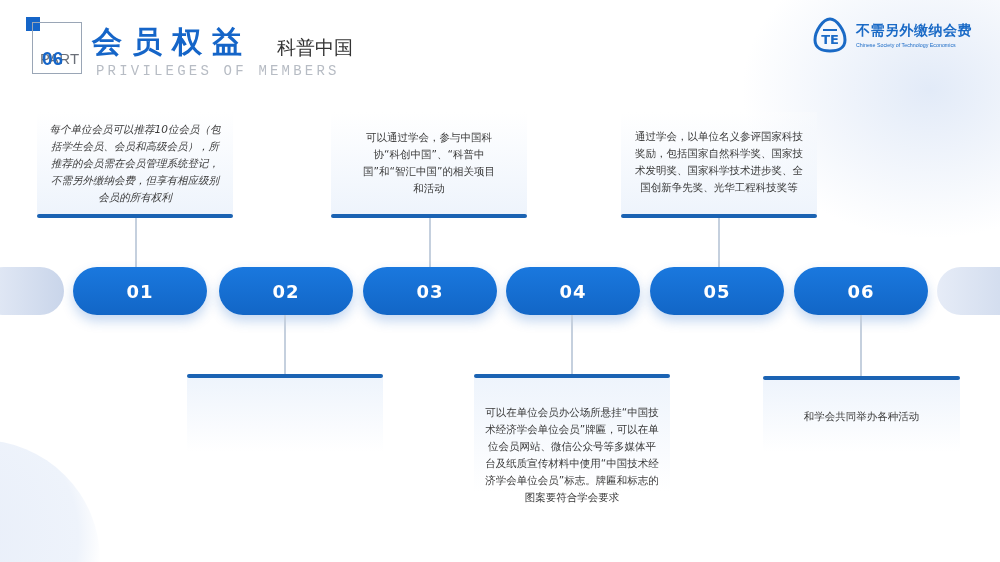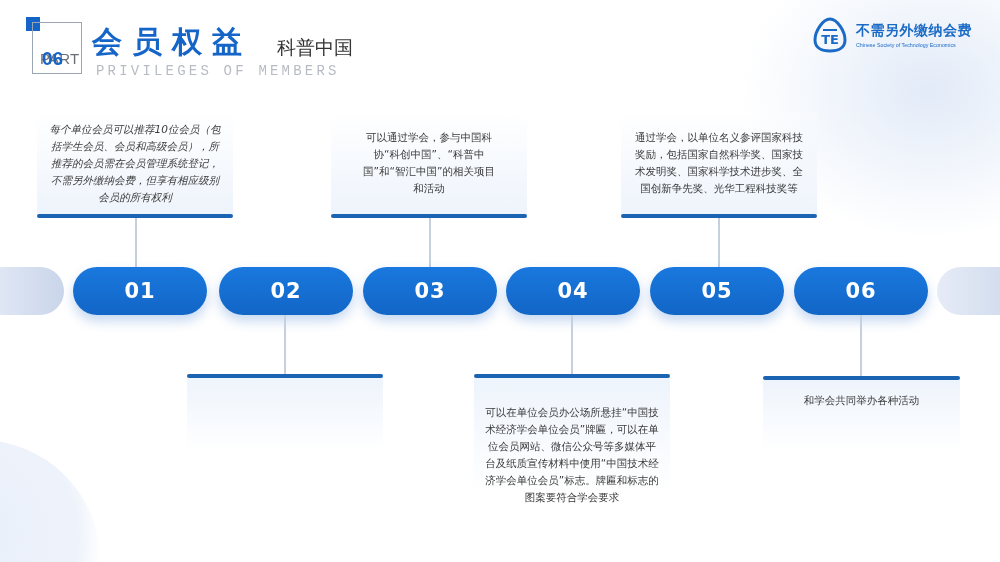--- a/index.html
+++ b/index.html
@@ -67,21 +67,21 @@
   .card.bottom .card-bar { top:-4px; }
   .connector { position:absolute; width:1.5px; background:#c5d0de; }
   
   .pill {
     position:absolute; top:267px; width:134px; height:48px; border-radius:24px;
     background:linear-gradient(180deg, #1a78de 0%, #1266c6 100%);
     box-shadow:0 6px 12px rgba(22,101,200,0.25);
     display:flex; align-items:center; justify-content:center;
   }
   .pill-num {
-    color:#ffffff; font-size:21px; font-weight:bold; font-family:"DejaVu Sans", sans-serif;
+    color:#ffffff; font-size:18px; font-weight:bold; font-family:"DejaVu Sans", sans-serif;
     letter-spacing:1px;
   }
   .pill-ghost {
     position:absolute; top:267px; height:48px; border-radius:24px;
     background:linear-gradient(90deg, #e6ecf7 0%, #c9d5ea 100%);
   }
 </style>
 </head>
 <body>
 
@@ -111,21 +111,21 @@
   <div class="card-bar"></div>
 </div>
 <div class="connector" style="left:135px; top:218px; height:49px;"></div>
 
 <div class="card top" style="left:331px; top:112px; height:102px;">
   <div class="card-text" style="padding:0 28px;">可以通过学会，参与中国科协“科创中国”、“科普中国”和“智汇中国”的相关项目和活动</div>
   <div class="card-bar"></div>
 </div>
 <div class="connector" style="left:429px; top:218px; height:49px;"></div>
 
-<div class="card top" style="left:621px; top:112px; height:102px;">
+<div class="card top" style="left:621px; top:112px; height:102px;font-family:Liberation Mono, monospace;">
   <div class="card-text">通过学会，以单位名义参评国家科技奖励，包括国家自然科学奖、国家技术发明奖、国家科学技术进步奖、全国创新争先奖、光华工程科技奖等</div>
   <div class="card-bar"></div>
 </div>
 <div class="connector" style="left:718px; top:218px; height:49px;"></div>
 
 <div class="pill-ghost" style="left:-20px; width:84px;"></div>
 <div class="pill" style="left:73px;">
     <span class="pill-num">01</span>
   </div>
 <div class="pill" style="left:219px;">
@@ -150,16 +150,16 @@
   <div class="card-bar"></div>
 </div>
 
 <div class="connector" style="left:571px; top:315px; height:59px;"></div>
 <div class="card bottom" style="left:474px; top:378px; height:114px;">
   <div class="card-bar"></div>
   <div class="card-text" style="padding:0 10px;margin-top:40px;">可以在单位会员办公场所悬挂“中国技术经济学会单位会员”牌匾，可以在单位会员网站、微信公众号等多媒体平台及纸质宣传材料中使用“中国技术经济学会单位会员”标志。牌匾和标志的图案要符合学会要求</div>
 </div>
 
 <div class="connector" style="left:860px; top:315px; height:61px;"></div>
-<div class="card bottom" style="left:763px; top:380px; width:197px; height:72px; align-items:flex-start; padding-top:12px;">
+<div class="card bottom" style="left:763px; top:380px; width:197px; height:72px; align-items:flex-start; padding-top:28px;">
   <div class="card-bar"></div>
   <div class="card-text">和学会共同举办各种活动</div>
 </div>
 
 </body></html>

